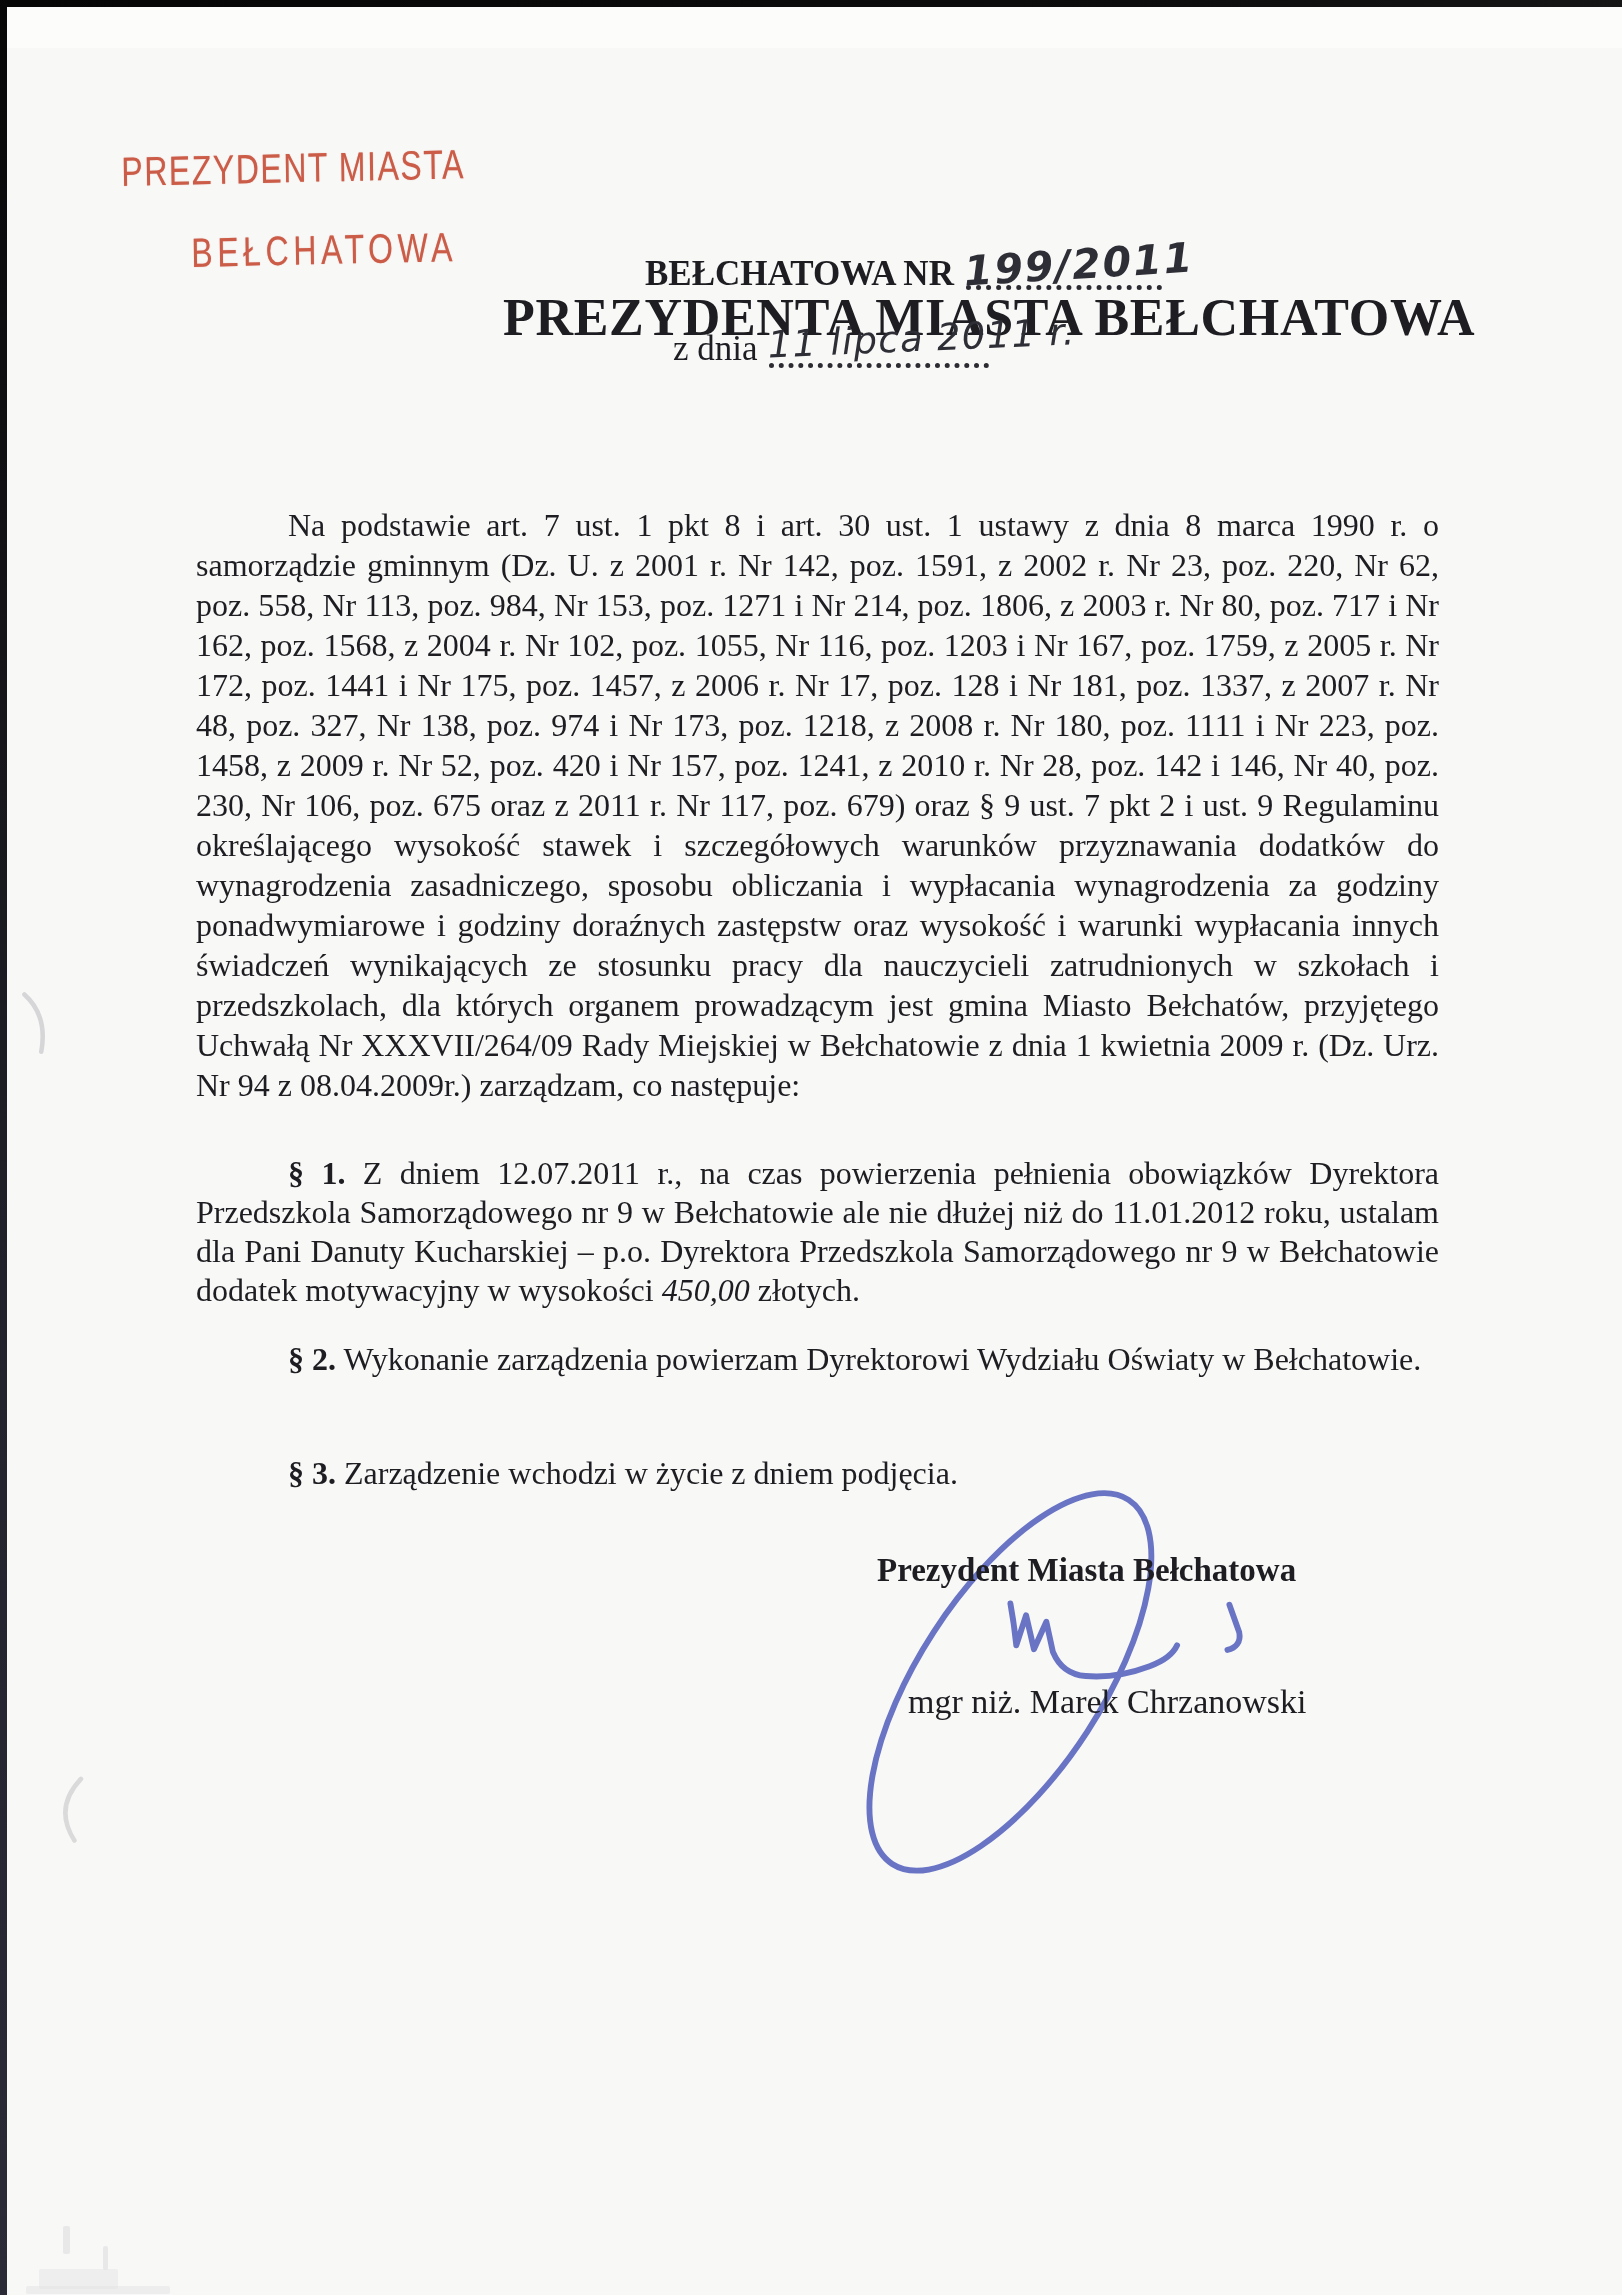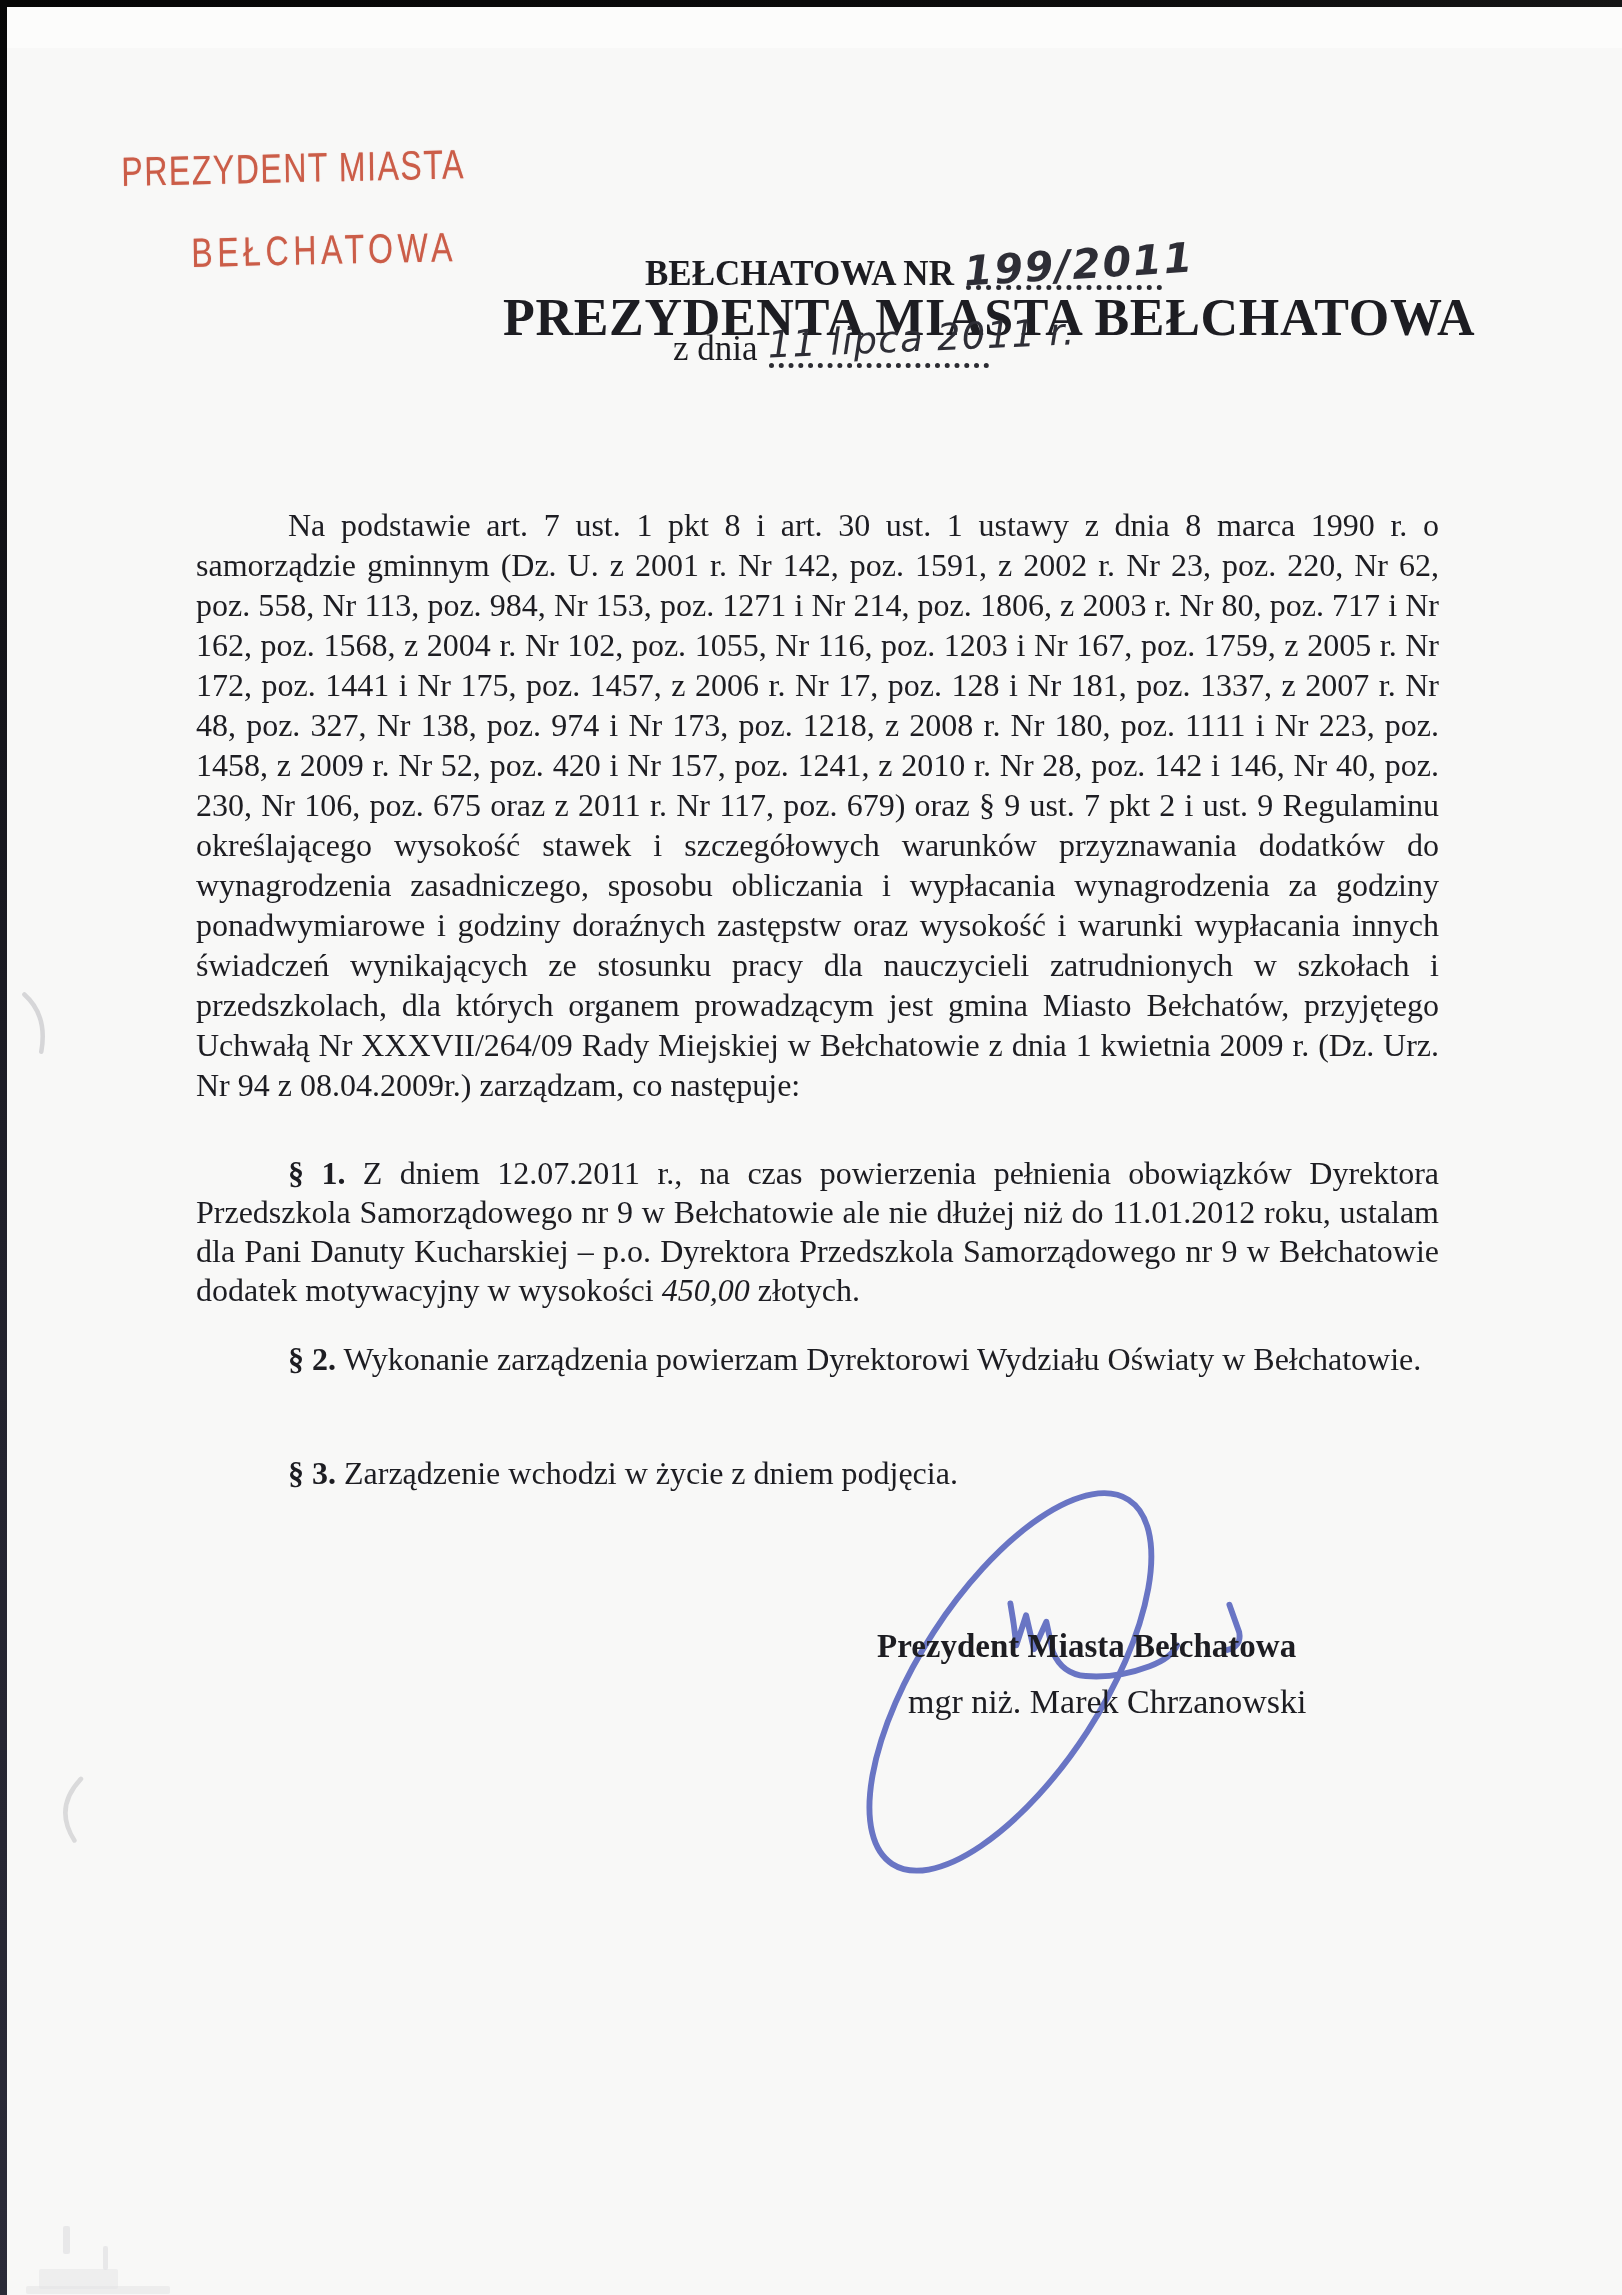--- a/index.html
+++ b/index.html
@@ -97,21 +97,21 @@
   }
   .p-legal { top: 505px; }
   .p-s1 { top: 1154px; line-height: 39px; }
   .p-s2 { top: 1339px; line-height: 41px; }
   .p-s3 { top: 1453px; }
   .sec-prefix { font-weight: bold; }
   .amount { font-style: italic; }
 
   
   .sig-caption {
-    position: absolute; left: 877px; top: 1628px;
+    position: absolute; left: 877px; top: 1552px;
     font-size: 33px; font-weight: bold; white-space: nowrap;
   }
   .sig-name {
     position: absolute; left: 908px; top: 1683px;
     font-size: 34px; font-weight: normal; white-space: nowrap;
   }
   .sig-svg { position: absolute; left: 811px; top: 1440px; }
 
   
   .artifact { position: absolute; }

